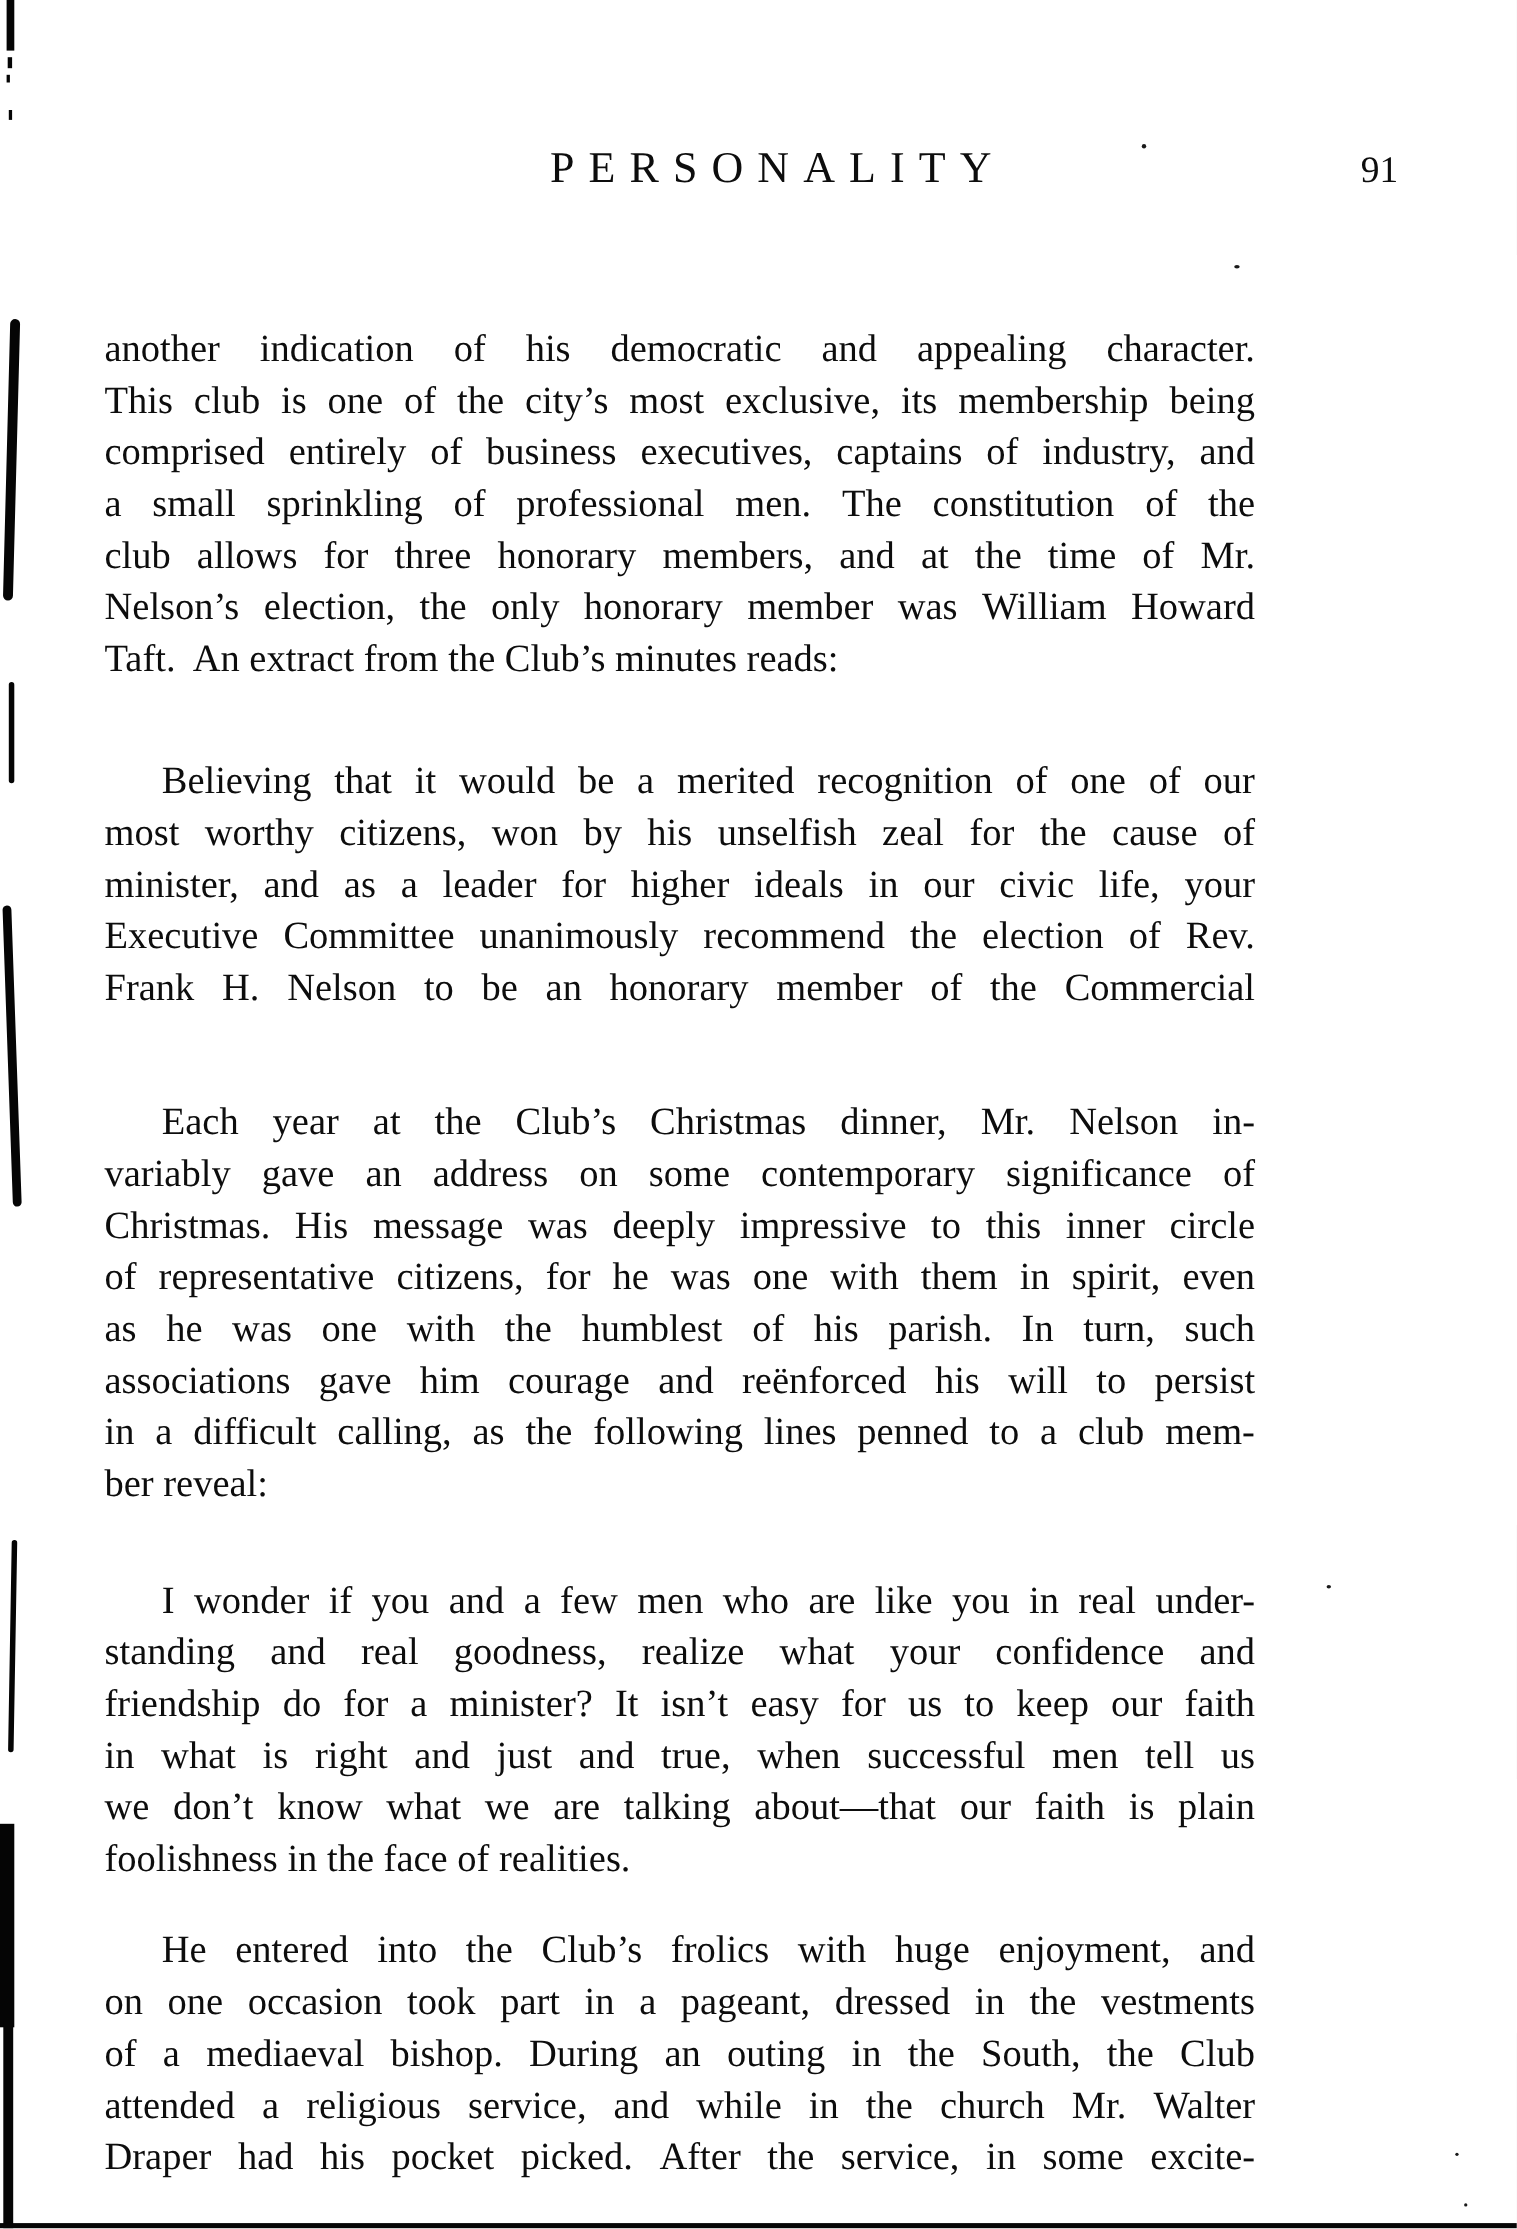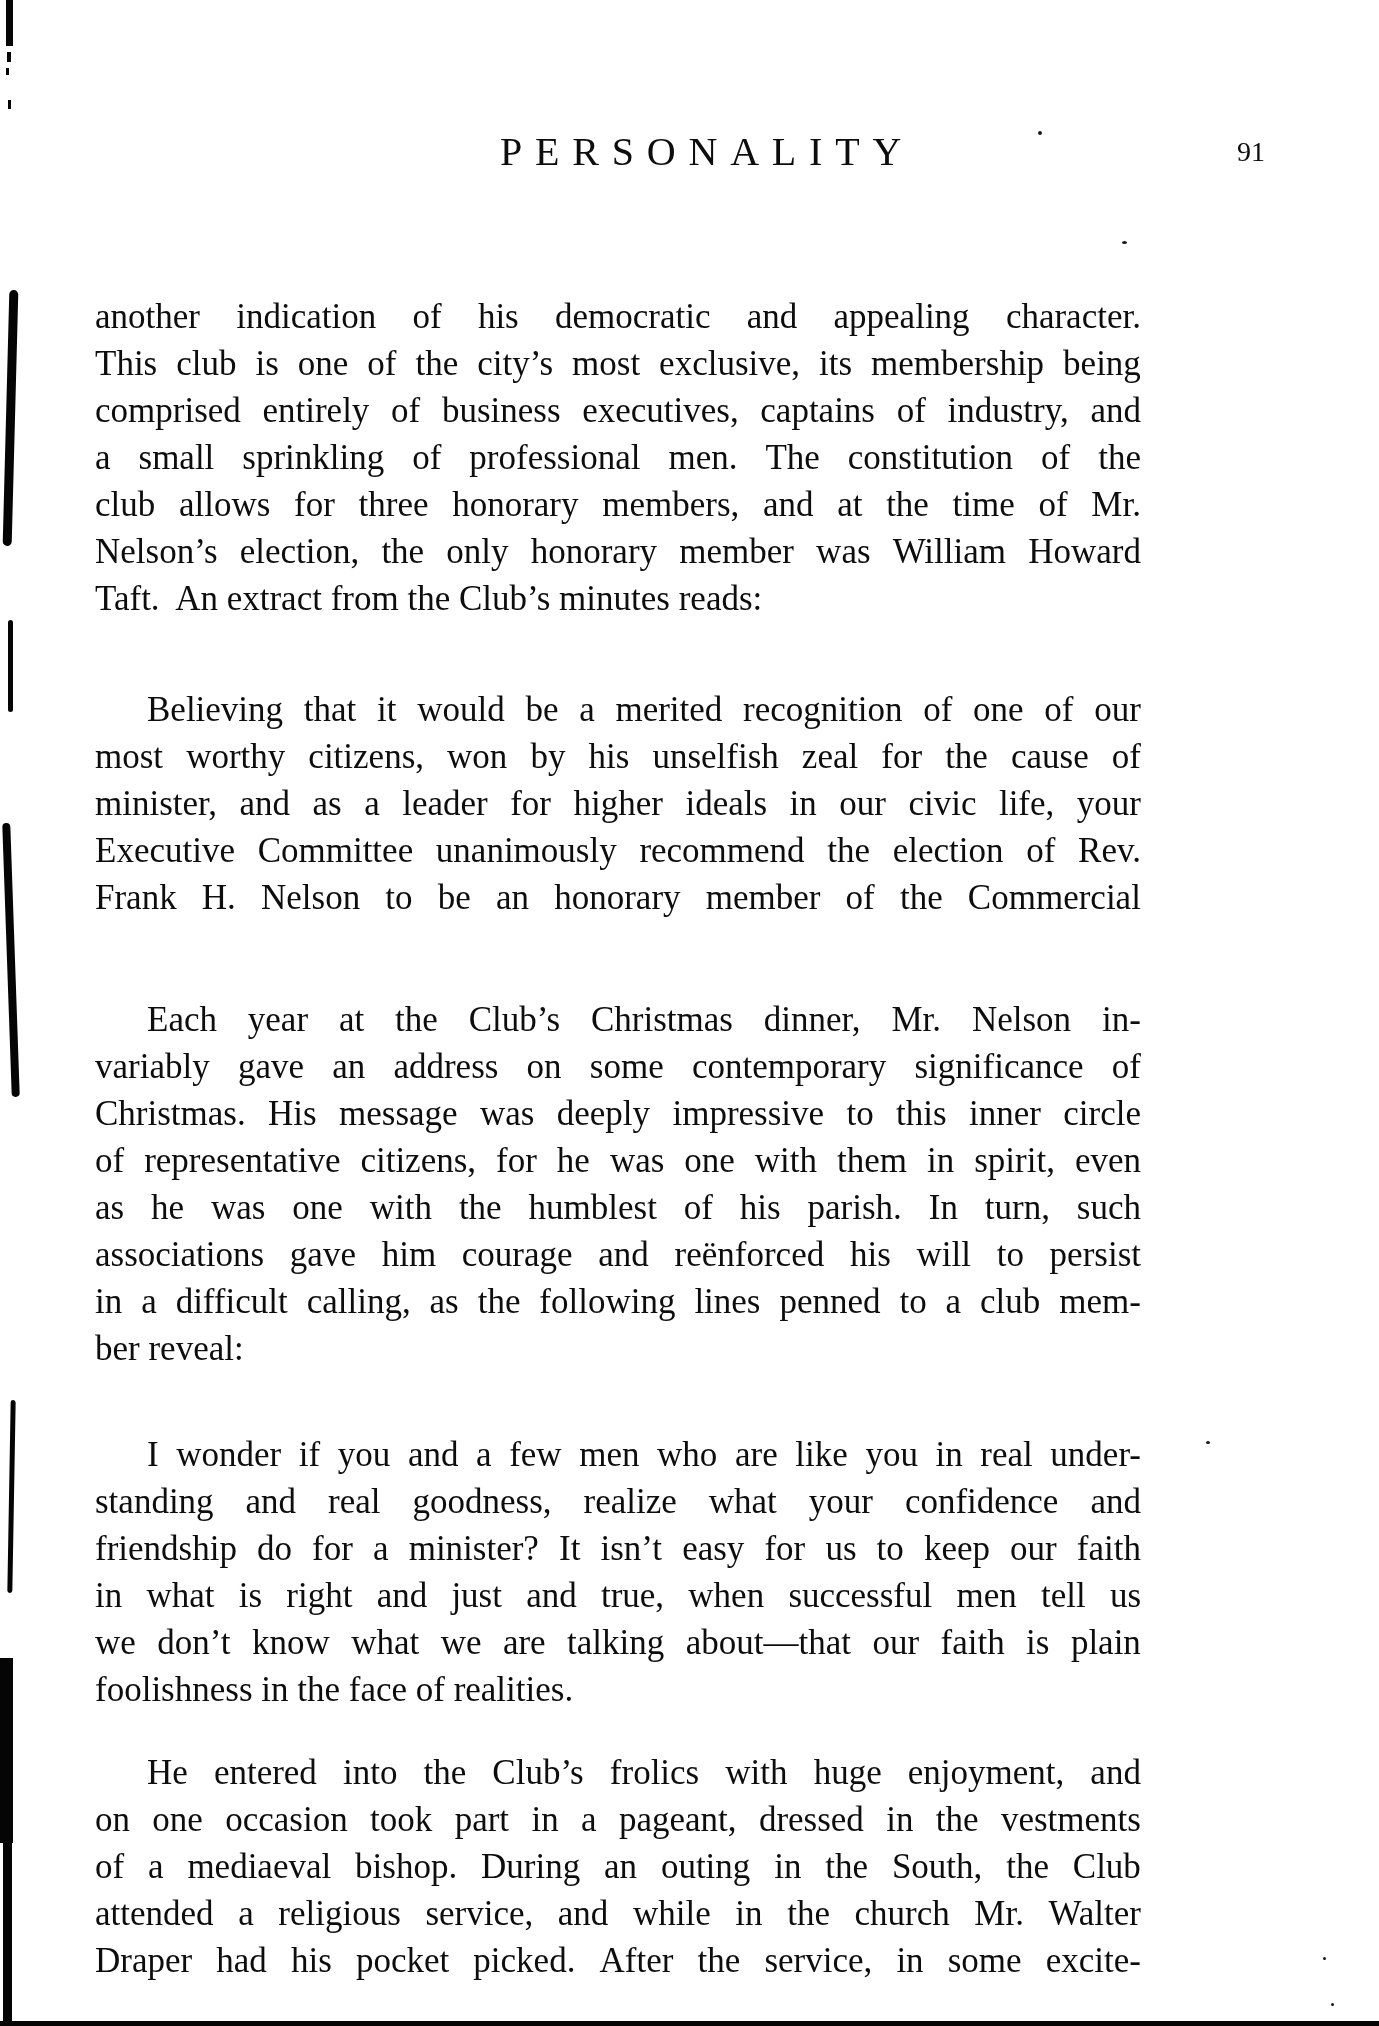--- a/index.html
+++ b/index.html
@@ -13,21 +13,21 @@
     color:#0d0d0d;
   }
   .title {
     position:absolute; left:480px; top:128px;
     font-size:40px; letter-spacing:0.32em;
     white-space:nowrap;
     margin-left:20px;
   }
   .pagenum {
     position:absolute; left:1237px; top:136px;
-    font-size:28px;
+    font-size:34px;
     text-align:center;
   }
   .para {
     position:absolute; left:95px; width:1046px;
     font-size:35px;
     margin-top:47px;
   }
   .line { height:47px; line-height:47px; white-space:pre; overflow:visible; }
   .line.just { display:flex; justify-content:space-between; }
   .line.indent { padding-left:52px;justify-content:space-between; }

